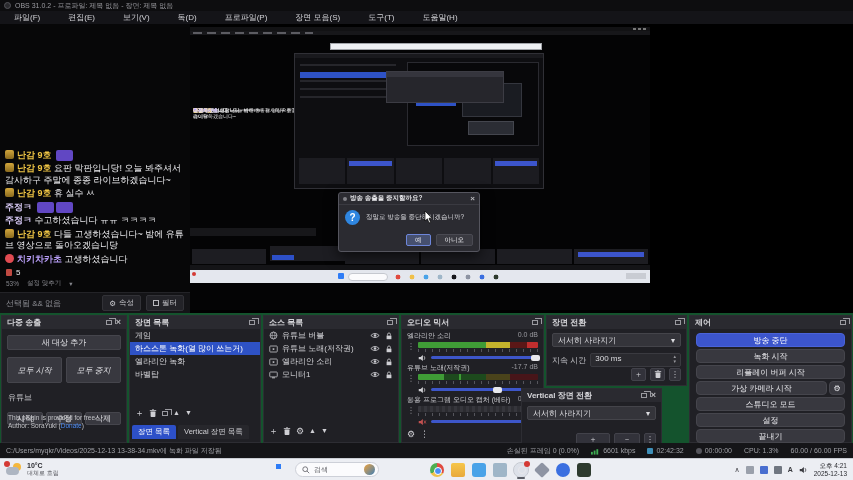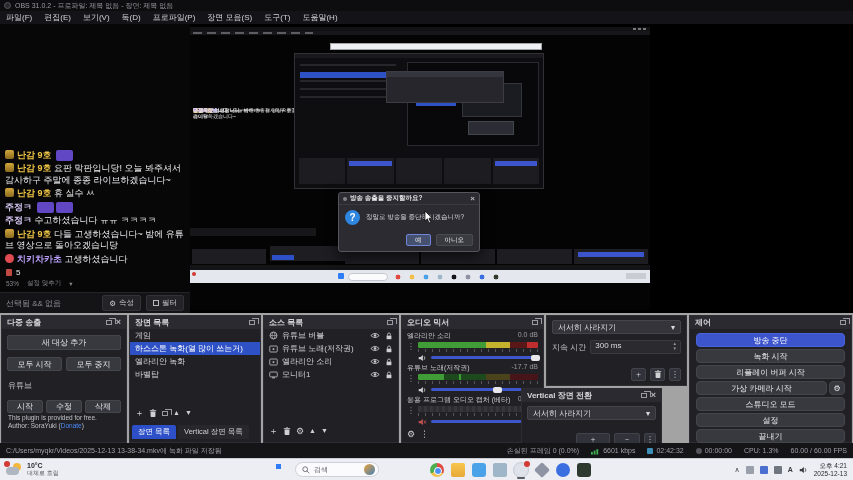--- a/index.html
+++ b/index.html
@@ -3,21 +3,21 @@
 <meta charset="utf-8">
 <style>
 *{box-sizing:border-box;margin:0;padding:0;}
 html,body{width:853px;height:480px;background:#000;font-family:"Liberation Sans",sans-serif;}
 #app{position:relative;width:853px;height:480px;overflow:hidden;background:#000;color:#ddd;}
 
 
 .titlebar{position:absolute;left:0;top:0;width:853px;height:11px;background:#0d0d0f;display:flex;align-items:center;gap:4px;padding:0 4px;font-size:7px;color:#9a9aa0;white-space:nowrap;}
 .obs-logo{width:7px;height:7px;border-radius:50%;background:#2b2b2f;border:1px solid #55555a;flex:0 0 auto;}
 .menubar{position:absolute;left:0;top:11px;width:853px;height:13px;background:#141418;display:flex;align-items:center;font-size:8px;color:#d2d2d7;}
-.menubar span{padding:0 6px;}
+.menubar span{padding:0 14px;}
 
 
 .chat{position:absolute;left:0;top:24px;width:190px;height:289px;background:#070708;display:flex;flex-direction:column;justify-content:flex-end;}
 .msg{font-size:9px;line-height:11.5px;padding:1px 5px;color:#ededf0;word-break:break-all;}
 .badge-fan{display:inline-block;width:9px;height:9px;border-radius:2px;background:linear-gradient(#d2a63c,#8a6a1e);vertical-align:-1px;margin-right:3px;}
 .badge-heart{display:inline-block;width:9px;height:9px;border-radius:50%;background:#e14b52;vertical-align:-1px;margin-right:3px;}
 .name{font-weight:bold;}
 .n-gold{color:#f0c645;}.n-lav{color:#d7c9f5;}.n-vio{color:#b79df5;}
 .emote{display:inline-block;width:17px;height:11px;background:#6b4fd8;border-radius:2px;vertical-align:middle;margin-left:2px;opacity:.9;}
 .viewer-row{font-size:8px;padding:2px 6px 0;color:#e8e8ea;display:flex;gap:4px;align-items:center;}
@@ -80,34 +80,34 @@
 .dlg-x{margin-left:auto;color:#b9b9bd;font-size:8px;line-height:8px;}
 .dlg-body{display:flex;gap:6px;padding:5px 6px 0;align-items:flex-start;}
 .dlg-q{width:15px;height:15px;border-radius:50%;background:#2f86e0;color:#fff;font-weight:bold;font-size:10px;display:flex;align-items:center;justify-content:center;flex:0 0 auto;}
 .dlg-msg{font-size:6.5px;line-height:8px;color:#dcdce0;padding-top:3px;}
 .dlg-btns{position:absolute;right:6px;bottom:5px;display:flex;gap:5px;}
 .dlg-btn{height:12px;display:flex;align-items:center;justify-content:center;font-size:6.5px;color:#e8e8ec;background:#3a3a41;border:1px solid #4a4a52;border-radius:2px;padding:0 8px;}
 .dlg-btn.yes{background:#46506f;border-color:#6d86da;}
 .cursor{position:absolute;left:424px;top:211px;z-index:30;}
 
 
-.docks{position:absolute;left:0;top:313px;width:853px;height:130px;background:#a3a3a3;}
+.docks{position:absolute;left:0;top:313px;width:853px;height:130px;background:#14532d;}
 .panel{position:absolute;background:#202025;border:1px solid #2d2d33;}
 .hd{height:13px;background:#2a2a30;display:flex;align-items:center;gap:4px;padding:0 5px;font-size:8px;font-weight:bold;color:#d6d6da;}
 .hd .sp{flex:1;}
 .pop{width:6px;height:5px;border:1px solid #9a9aa0;position:relative;flex:0 0 auto;}
 .pop::after{content:"";position:absolute;left:2px;top:-3px;width:6px;height:5px;border-top:1px solid #9a9aa0;border-right:1px solid #9a9aa0;}
 .hx{color:#b9b9bd;font-size:9px;line-height:9px;}
 .btn{background:#38383f;border:1px solid #45454c;border-radius:2px;color:#e3e3e7;font-size:8px;display:flex;align-items:center;justify-content:center;}
 .ib{background:#32323a;border:1px solid #42424a;border-radius:2px;color:#cfcfd4;font-size:8px;display:flex;align-items:center;justify-content:center;width:15px;height:13px;}
 
 
 .ms-add{margin:6px 5px 0;height:15px;}
 .ms-row2{display:flex;gap:4px;margin:7px 5px 0;}
-.ms-row2 .btn{flex:1;height:14px;}
+.ms-row2 .btn{flex:1;height:26px;font-style:italic;}
 .ms-svc{margin:9px 6px 9px;font-size:8px;color:#c9c9cd;}
 .ms-row3{display:flex;gap:3px;margin:3px 5px 0;}
 .ms-row3 .btn{flex:1;height:13px;}
 .ms-note{position:absolute;left:6px;bottom:12px;font-size:6.5px;line-height:8px;color:#c3c4c8;}
 .lnk{color:#4b8bf5;}
 
 
 .row{height:13px;display:flex;align-items:center;gap:4px;padding:0 5px;font-size:8px;color:#d4d4d8;white-space:nowrap;overflow:hidden;}
 .row.sel{background:#2e52c5;color:#fff;}
 .tools{position:absolute;left:5px;display:flex;gap:5px;align-items:center;}
@@ -560,20 +560,25 @@
         </div>
       </div>
 
       <div class="mx-foot">
         <span class="tico">⚙</span>
         <span class="tico">⋮</span>
       </div>
     </div>
 
     <div class="panel" style="left:546px;top:2px;width:141px;height:71px;">
+      <div class="hd">
+          <span>장면 전환</span>
+          <span class="sp"></span>
+          <span class="pop"></span>
+        </div>
       <div class="dd">
           <span>서서히 사라지기</span>
           <span class="sp"></span>
           <span>▾</span>
         </div>
       <div class="tr-dur">
         <span>지속 시간</span>
         <div class="spin">
             <span>300 ms</span>
             <span class="sp"></span>

